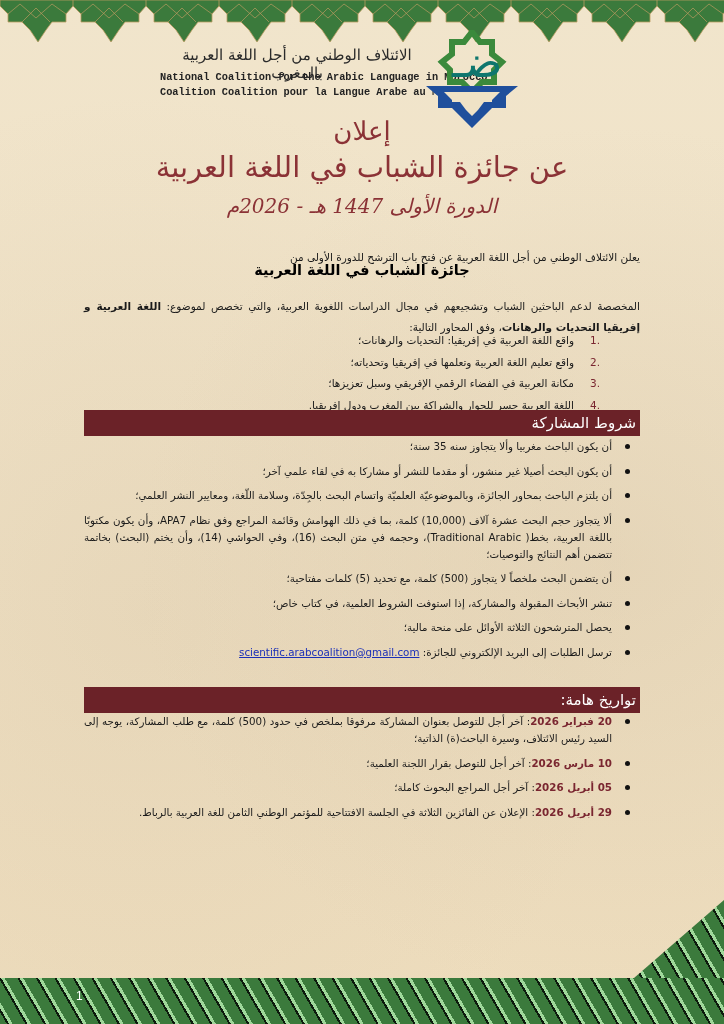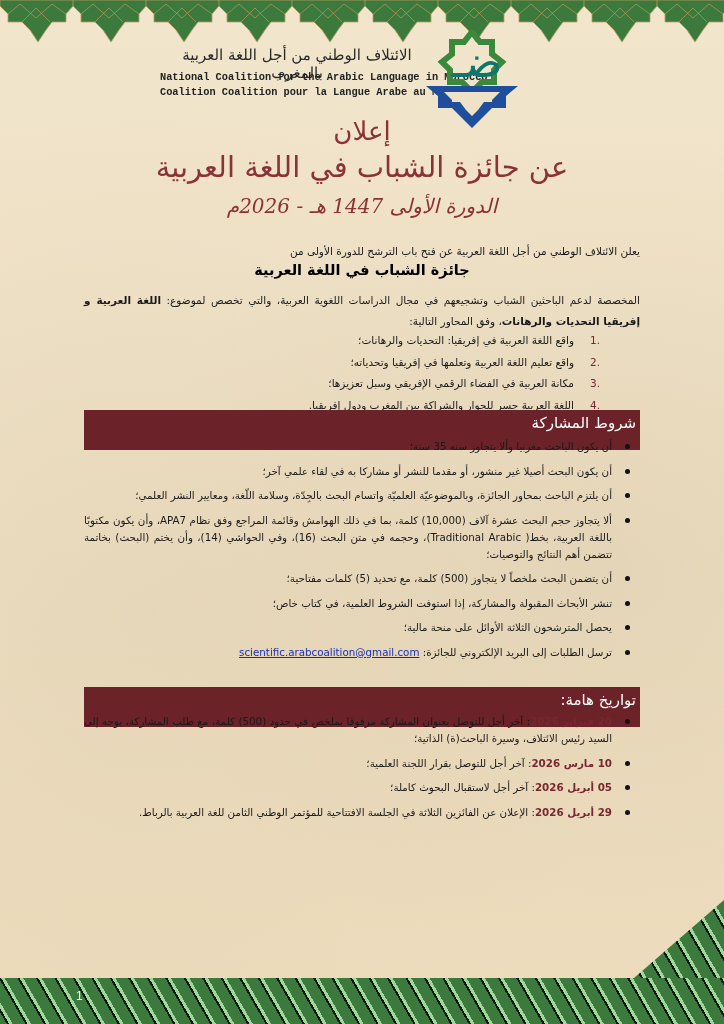--- a/index.html
+++ b/index.html
@@ -39,39 +39,39 @@
       font-size: 44px; color: #0f766e; direction: rtl;
     }
 
     .title-block { position: absolute; left: 0; width: 724px; text-align: center; direction: rtl; }
     .t1 { top: 116px; font-family: "DejaVu Serif", serif; font-size: 26px; color: #8b3236; }
     .t2 { top: 150px; font-family: "DejaVu Serif", serif; font-size: 29px; color: #8b3236; }
     .t3 { top: 194px; font-family: "DejaVu Serif", serif; font-size: 20px; color: #8b3236; font-style: italic; }
 
     .content {
       position: absolute; left: 84px; width: 556px; direction: rtl; text-align: right;
-      font-size: 10.5px; line-height: 17px;
+      font-size: 10.5px; line-height: 17px; margin-top: 6px;
     }
     .intro { top: 243px; }
     .prize-name {
       position: absolute; top: 262px; left: 84px; width: 556px; text-align: center; direction: rtl;
       font-size: 14.5px; font-weight: bold; color: #000000;
     }
     .desc { top: 290px; line-height: 21px; text-align: justify; }
     .desc b { font-weight: bold; }
 
     ol.axes {
       position: absolute; top: 330px; left: 300px; width: 300px; margin: 0; padding: 0;
       direction: rtl; list-style: none; font-size: 10.5px;
     }
     ol.axes li { height: 21.5px; line-height: 21.5px; position: relative; padding-right: 26px; }
     ol.axes li .num { position: absolute; right: 0; top: 0; color: #7a2630; direction: ltr; }
 
     .section-bar {
-      position: absolute; left: 84px; width: 556px; height: 40px;
+      position: absolute; left: 84px; width: 556px; height: 26px;
       background: #6b2228; color: #fff; direction: rtl;
       font-size: 15px; line-height: 26px; padding-right: 4px; box-sizing: border-box;
     }
     .bar1 { top: 410px; }
     .bar2 { top: 687px; }
 
     ul.blist {
       position: absolute; left: 84px; width: 556px; margin: 0; padding: 0;
       direction: rtl; list-style: none; font-size: 10.3px;
     }
@@ -150,21 +150,21 @@
   <li>يحصل المترشحون الثلاثة الأوائل على منحة مالية؛</li>
   <li>
     <span>ترسل الطلبات إلى البريد الإلكتروني للجائزة: </span><a class="email">scientific.arabcoalition@gmail.com</a>
   </li>
 </ul>
 
 <div class="section-bar bar2">تواريخ هامة:</div>
 <ul class="blist dates">
   <li><span class="date-label">20 فبراير 2026</span><span>: آخر أجل للتوصل بعنوان المشاركة مرفوقا بملخص في حدود (500) كلمة، مع طلب المشاركة، يوجه إلى السيد رئيس الائتلاف، وسيرة الباحث(ة) الذاتية؛</span></li>
   <li><span class="date-label">10 مارس 2026</span><span>: آخر أجل للتوصل بقرار اللجنة العلمية؛</span></li>
-  <li><span class="date-label">05 أبريل 2026</span><span>: آخر أجل لاستقبال البحوث كاملة؛</span></li>
+  <li><span class="date-label">05 أبريل 2026</span><span>: آخر أجل المراجع البحوث كاملة؛</span></li>
   <li><span class="date-label">29 أبريل 2026</span><span>: الإعلان عن الفائزين الثلاثة في الجلسة الافتتاحية للمؤتمر الوطني الثامن للغة العربية بالرباط.</span></li>
 </ul>
 
 <svg class="footer" viewBox="0 0 724 64" preserveAspectRatio="none">
   <defs>
     <pattern id="fp" x="0" y="0" width="46" height="40" patternUnits="userSpaceOnUse">
       <rect width="46" height="40" fill="#3b7a3c"></rect>
       <path d="M4 36 Q12 10 23 4 Q34 10 42 36" fill="none" stroke="#0d1a0d" stroke-width="3"></path>
       <path d="M10 36 Q16 18 23 12 Q30 18 36 36" fill="none" stroke="#a8e0a0" stroke-width="2"></path>
       <path d="M18 30 L23 22 L28 30" fill="#0d1a0d"></path>

